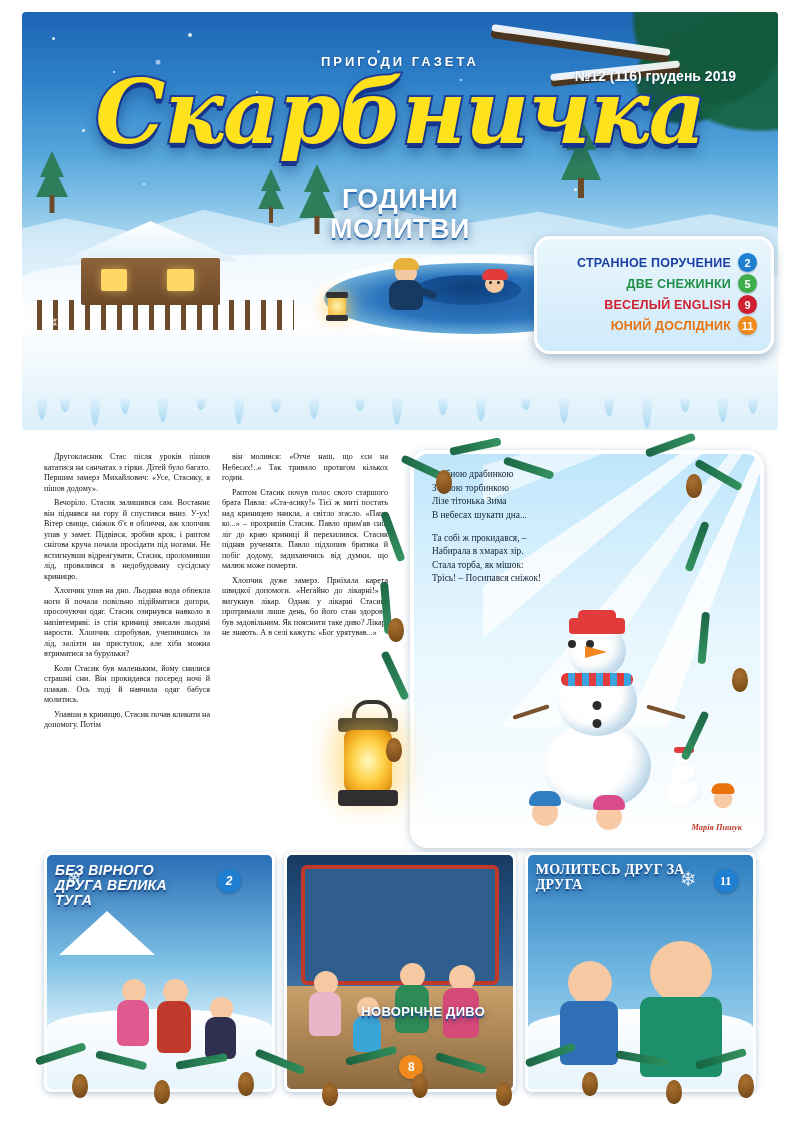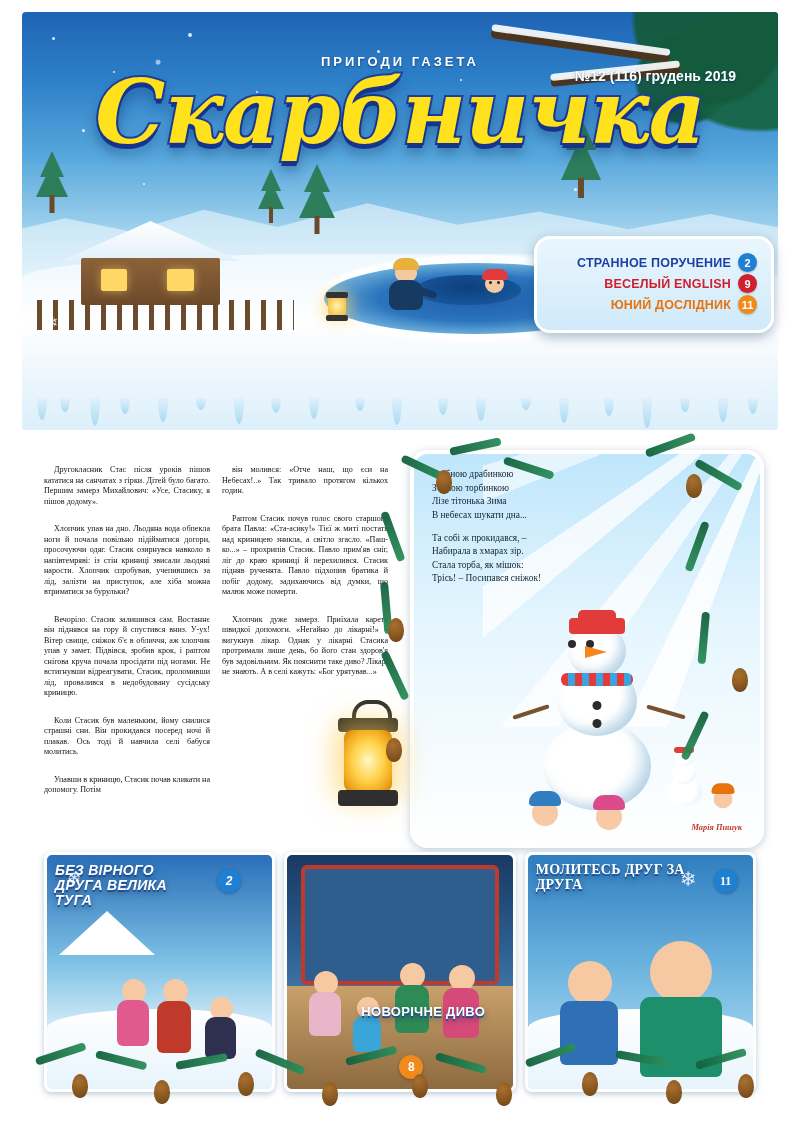--- a/index.html
+++ b/index.html
@@ -151,21 +151,21 @@
   .cols{
     position:absolute;left:0;top:0;width:344px;height:392px;
     display:flex;gap:12px;
   }
   .col{
     width:166px;
     font-size:8.1px;line-height:1.3;color:#111;
     text-align:justify;
     font-family:"Liberation Serif", serif;
   }
-  .col p{margin:17px 0 2px 0;text-indent:10px;}
+  .col p{margin:4px 0 2px 0;text-indent:10px;}
 
   
   .poemcard{
     position:absolute;left:366px;top:2px;width:346px;height:390px;
     border-radius:18px;
     border:4px solid #ffffff;
     overflow:hidden;
     background:linear-gradient(#bfe6fb 0%, #e6f6fe 45%, #ffffff 100%);
     box-shadow:0 2px 8px rgba(0,60,110,.25);
   }
@@ -341,31 +341,39 @@
       <div style="position:absolute;left:2px;top:27px;width:22px;height:6px;background:#333;border-radius:2px"></div>
     </div>
 
     <div class="bigpine"></div>
     <div class="branch" style="left:62%;top:4%;width:180px;height:9px;transform:rotate(8deg)"></div>
     <div class="branch" style="left:70%;top:16%;width:130px;height:8px;transform:rotate(-6deg)"></div>
 
     <div class="kicker">ПРИГОДИ ГАЗЕТА</div>
     <div class="issue">№12 (116) грудень 2019</div>
     <div class="logo">Скарбничка</div>
+    <div class="subtitle">
+      <div>ГОДИНИ</div>
+      <div>МОЛИТВИ</div>
+    </div>
 
     <div class="snowflake" style="left:86%;top:56%;font-size:26px">❄</div>
     <div class="snowflake" style="left:93%;top:66%;font-size:18px">❄</div>
     <div class="snowflake" style="left:80%;top:72%;font-size:14px">❄</div>
     <div class="snowflake" style="left:3%;top:72%;font-size:16px">❄</div>
   </div>
 
   <div class="toc">
     <div class="toc-row">
       <div class="toc-label" style="color:#1a3fa5">СТРАННОЕ ПОРУЧЕНИЕ</div>
       <div class="badge b-blue">2</div>
+    </div>
+    <div class="toc-row">
+      <div class="toc-label" style="color:#1f8f46">ДВЕ СНЕЖИНКИ</div>
+      <div class="badge b-green">5</div>
     </div>
     <div class="toc-row">
       <div class="toc-label" style="color:#d0202f">ВЕСЕЛЫЙ ENGLISH</div>
       <div class="badge b-red">9</div>
     </div>
     <div class="toc-row">
       <div class="toc-label" style="color:#e8730c">ЮНИЙ ДОСЛІДНИК</div>
       <div class="badge b-orange">11</div>
     </div>
   </div>
@@ -391,23 +399,23 @@
       <i style="left:87%;height:14px"></i>
     <i style="left:92%;height:24px"></i>
       <i style="left:96%;height:16px"></i>
   </div>
 
   <div class="body">
 
     <div class="cols">
       <div class="col">
         <p>Другокласник Стас після уроків пішов кататися на санчатах з гірки. Дітей було багато. Першим замерз Михайлович: «Усе, Стасику, я пішов додому».</p>
+        <p>Вечоріло. Стасик залишився сам. Востаннє він піднявся на гору й спустився вниз. У-ух! Вітер свище, сніжок б'є в обличчя, аж хлопчик упав у замет. Підвівся, зробив крок, і раптом снігова круча почала просідати під ногами. Не встигнувши відреагувати, Стасик, проломивши лід, провалився в недобудовану сусідську криницю.</p>
         <p>Хлопчик упав на дно. Льодяна вода обпекла ноги й почала повільно підійматися догори, просочуючи одяг. Стасик озирнувся навколо в напівтемряві: із стін криниці звисали льодяні нарости. Хлопчик спробував, учепившись за лід, залізти на приступок, але хіба можна втриматися за бурульки?</p>
-        <p>Вечоріло. Стасик залишився сам. Востаннє він піднявся на гору й спустився вниз. У-ух! Вітер свище, сніжок б'є в обличчя, аж хлопчик упав у замет. Підвівся, зробив крок, і раптом снігова круча почала просідати під ногами. Не встигнувши відреагувати, Стасик, проломивши лід, провалився в недобудовану сусідську криницю.</p>
-        <p>Коли Стасик був маленьким, йому снилися страшні сни. Він прокидався посеред ночі й плакав. Ось тоді й навчила селі бабуся молитись.</p>
+        <p>Коли Стасик був маленьким, йому снилися страшні сни. Він прокидався посеред ночі й плакав. Ось тоді й навчила одяг бабуся молитись.</p>
         <p>Упавши в криницю, Стасик почав кликати на допомогу. Потім</p>
       </div>
       <div class="col">
         <p>він молився: «Отче наш, що єси на Небесах!..» Так тривало протягом кількох годин.</p>
         <p>Раптом Стасик почув голос свого старшого брата Павла: «Ста-асику!» Тієї ж миті постать над криницею зникла, а світло згасло. «Паш-ко...» – прохрипів Стасик. Павло прим'яв сніг, ліг до краю криниці й перехилився. Стасик підняв рученята. Павло підхопив братика й побіг додому, задихаючись від думки, що малюк може померти.</p>
         <p>Хлопчик дуже замерз. Приїхала карета швидкої допомоги. «Негайно до лікарні!» – вигукнув лікар. Однак у лікарні Стасика протримали лише день, бо його стан здоров'я був задовільним. Як пояснити таке диво? Лікарі не знають. А в селі кажуть: «Бог урятував...»</p>
       </div>
     </div>
 
     <div class="poemcard">

